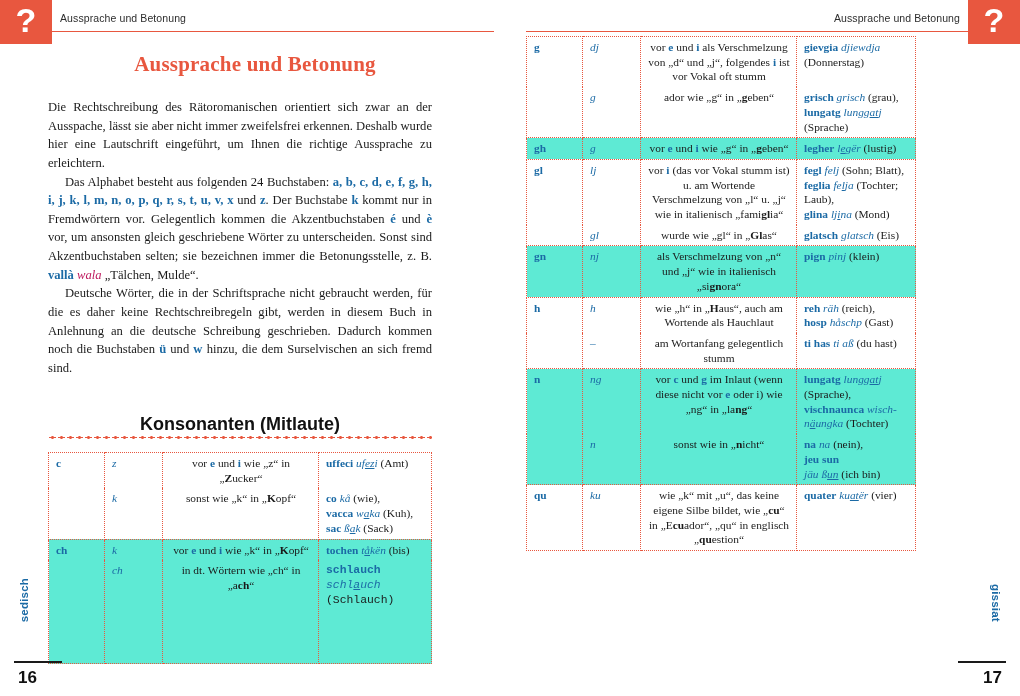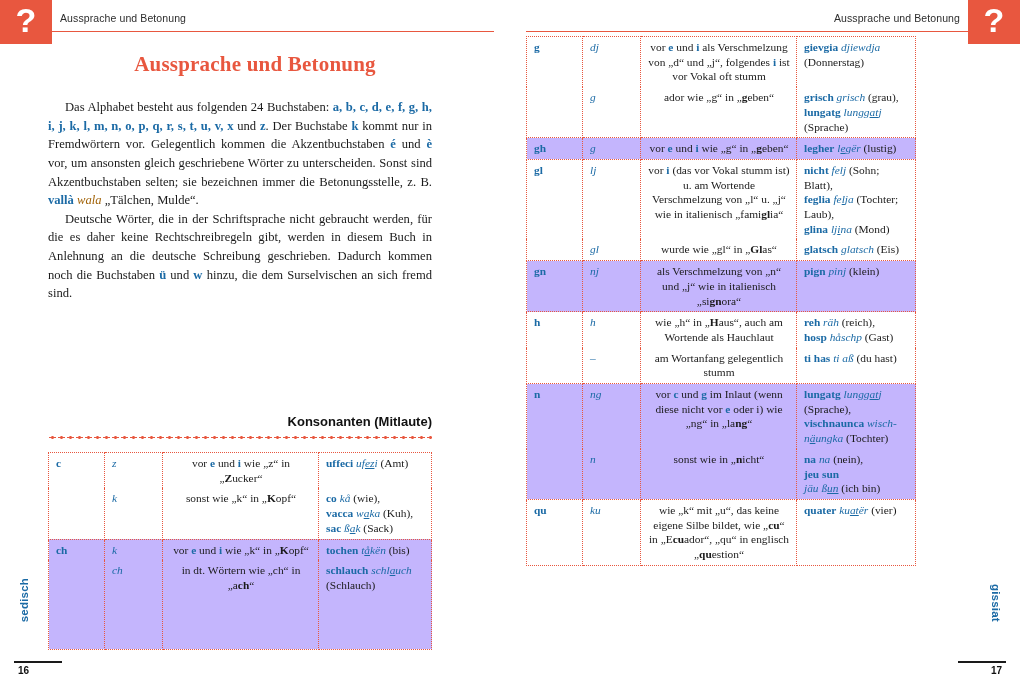--- a/index.html
+++ b/index.html
@@ -52,28 +52,28 @@
   .body-copy{
     position:absolute;left:48px;top:98px;width:384px;
     font-size:12.6px;line-height:1.48;
     text-align:justify;
     text-justify:inter-word;
     hyphens:manual;
   }
   .body-copy p{margin:0;}
   .body-copy p.indent{text-indent:1.35em;}
   .hl{color:#1b6aa5;font-weight:bold;}
-  .hl-i{color:#a16207;font-style:italic;}
+  .hl-i{color:#be185d;font-style:italic;}
 
   
   .sec-head{
     position:absolute;left:48px;width:384px;top:414px;
-    text-align:right;
-    font-family:"Liberation Sans",sans-serif;
-    font-weight:bold;font-size:13px;color:#111;
+    text-align:center;
+    font-family:"Liberation Sans",sans-serif;
+    font-weight:bold;font-size:18px;color:#111;
   }
   .dotrule{
     position:absolute;left:48px;width:384px;top:436px;height:3px;
     background-image:radial-gradient(#e8573f 48%,transparent 52%);
     background-size:9px 3px;background-repeat:repeat-x;
   }
 
   
   .ptable{position:absolute;border-collapse:collapse;table-layout:fixed;}
   .ptable.left-tbl{left:48px;top:452px;width:384px;}
@@ -81,21 +81,21 @@
   .ptable td{
     vertical-align:top;
     padding:3px 6px 3px 7px;
     font-size:11.4px;
     line-height:1.29;
     border-left:1.2px dotted #e8573f;
     border-right:1.2px dotted #e8573f;
   }
   .ptable tr.rowstart td{border-top:1.2px dotted #e8573f;}
   .ptable tr.rowend td{border-bottom:1.2px dotted #e8573f;}
-  .ptable tr.tint td{background:#c4b5fd;}
+  .ptable tr.tint td{background:#5eead4;}
   .c-letter{width:42px;font-weight:bold;color:#1b6aa5;}
   .c-sound{width:44px;font-style:italic;color:#1b6aa5;}
   .c-desc{width:142px;text-align:center;}
   .c-ex{width:auto;}
   .w{color:#1b6aa5;font-weight:bold;}
   .ph{color:#1b6aa5;font-style:italic;}
   .ul{text-decoration:underline;}
   .b{font-weight:bold;}
 
   
@@ -107,43 +107,44 @@
     writing-mode:vertical-rl;
   }
   .sidetab.left{left:18px;transform:rotate(180deg);}
   .sidetab.right{right:18px;}
 
   
   .folio-rule{position:absolute;height:2px;background:#1a1a1a;bottom:33px;}
   .folio-rule.left{left:14px;width:48px;}
   .folio-rule.right{right:14px;width:48px;}
   .folio{
-    position:absolute;bottom:20px;
-    font-family:"Liberation Sans",sans-serif;
-    font-weight:bold;font-size:10px;color:#111;
+    position:absolute;bottom:8px;
+    font-family:"Liberation Sans",sans-serif;
+    font-weight:bold;font-size:17px;color:#111;
   }
   .folio.left{left:18px;}
   .folio.right{right:18px;}
 
   .gutter{position:absolute;left:509px;top:0;width:2px;height:696px;background:#ffffff;}
 </style>
 </head>
 <body>
 
 <div class="spread">
 
   <div class="page">
 
     <div class="qtab left">?</div>
     <div class="runhead left">Aussprache und Betonung</div>
     <div class="headrule left"></div>
 
     <div class="title">Aussprache und Betonung</div>
 
     <div class="body-copy">
+      <p>Die Rechtschreibung des Rätoromanischen orientiert sich zwar an der Ausspache, lässt sie aber nicht immer zweifelsfrei erkennen. Deshalb wurde hier eine Lautschrift eingeführt, um Ihnen die richtige Aussprache zu erleichtern.</p>
       <p class="indent">
         <span>Das Alphabet besteht aus folgenden 24 Buchstaben: </span><span class="hl">a, b, c, d, e, f, g, h, i, j, k, l, m, n, o, p, q, r, s, t, u, v, x</span><span> und </span><span class="hl">z</span><span>. Der Buchstabe </span><span class="hl">k</span><span> kommt nur in Fremdwörtern vor. Gelegentlich kommen die Akzentbuchstaben </span><span class="hl">é</span><span> und </span><span class="hl">è</span><span> vor, um ansonsten gleich geschriebene Wörter zu unterscheiden. Sonst sind Akzentbuchstaben selten; sie bezeichnen immer die Betonungsstelle, z. B. </span><span class="hl">vallà</span><span> </span><span class="hl-i">wala</span><span> „Tälchen, Mulde“.</span>
       </p>
       <p class="indent">
         <span>Deutsche Wörter, die in der Schriftsprache nicht gebraucht werden, für die es daher keine Rechtschreibregeln gibt, werden in diesem Buch in Anlehnung an die deutsche Schreibung geschrieben. Dadurch kommen noch die Buchstaben </span><span class="hl">ü</span><span> und </span><span class="hl">w</span><span> hinzu, die dem Surselvischen an sich fremd sind.</span>
       </p>
     </div>
 
     <div class="sec-head">Konsonanten (Mitlaute)</div>
     <div class="dotrule"></div>
@@ -165,21 +166,21 @@
           <tr class="rowstart tint">
             <td class="c-letter">ch</td>
             <td class="c-sound">k</td>
             <td class="c-desc"><span>vor </span><span class="w">e</span><span> und </span><span class="w">i</span><span> wie „k“ in „</span><span class="b">K</span><span>opf“</span></td>
             <td class="c-ex"><span class="w">tochen</span> <span class="ph">t<span class="ul">å</span>kën</span><span> (bis)</span></td>
           </tr>
           <tr class="rowend tint">
             <td class="c-letter"></td>
             <td class="c-sound">ch</td>
             <td class="c-desc"><span>in dt. Wörtern wie „ch“ in „a</span><span class="b">ch</span><span>“</span></td>
-            <td class="c-ex" style="padding-bottom: 56px;"><span class="w">schlauch</span> <span class="ph">schl<span class="ul">a</span>uch</span><br><span>(Schlauch)</span></td>
+            <td class="c-ex" style="padding-bottom: 56px; font-family: Liberation Mono, monospace;"><span class="w">schlauch</span> <span class="ph">schl<span class="ul">a</span>uch</span><br><span>(Schlauch)</span></td>
           </tr>
         </tbody>
     </table>
 
     <div class="sidetab left">sedisch</div>
     <div class="folio-rule left"></div>
     <div class="folio left">16</div>
   </div>
 
   <div class="page">
@@ -205,21 +206,21 @@
           <tr class="rowstart rowend tint">
             <td class="c-letter">gh</td>
             <td class="c-sound">g</td>
             <td class="c-desc"><span>vor </span><span class="w">e</span><span> und </span><span class="w">i</span><span> wie „g“ in „</span><span class="b">g</span><span>eben“</span></td>
             <td class="c-ex"><span class="w">legher</span> <span class="ph">l<span class="ul">e</span>gër</span><span> (lustig)</span></td>
           </tr>
           <tr class="rowstart">
             <td class="c-letter">gl</td>
             <td class="c-sound">lj</td>
             <td class="c-desc"><span>vor </span><span class="w">i</span><span> (das vor Vokal stumm ist) u. am Wort­ende Verschmelzung von „l“ u. „j“ wie in italienisch „fami</span><span class="b">gl</span><span>ia“</span></td>
-            <td class="c-ex"><span class="w">nicht</span> <span class="ph">felj</span><span> (Sohn; Blatt),</span><br><span class="w">feglia</span> <span class="ph">fe<span class="ul">l</span>ja</span><span> (Tochter;</span><br><span>Laub),</span><br><span class="w">glina</span> <span class="ph">lj<span class="ul">i</span>na</span><span> (Mond)</span></td>
+            <td class="c-ex"><span class="w">fegl</span> <span class="ph">felj</span><span> (Sohn; Blatt),</span><br><span class="w">feglia</span> <span class="ph">fe<span class="ul">l</span>ja</span><span> (Tochter;</span><br><span>Laub),</span><br><span class="w">glina</span> <span class="ph">lj<span class="ul">i</span>na</span><span> (Mond)</span></td>
           </tr>
           <tr class="rowend">
             <td class="c-letter"></td>
             <td class="c-sound">gl</td>
             <td class="c-desc"><span>wurde wie „gl“ in „</span><span class="b">Gl</span><span>as“</span></td>
             <td class="c-ex"><span class="w">glatsch</span> <span class="ph">glatsch</span><span> (Eis)</span></td>
           </tr>
           <tr class="rowstart rowend tint">
             <td class="c-letter">gn</td>
             <td class="c-sound">nj</td>

